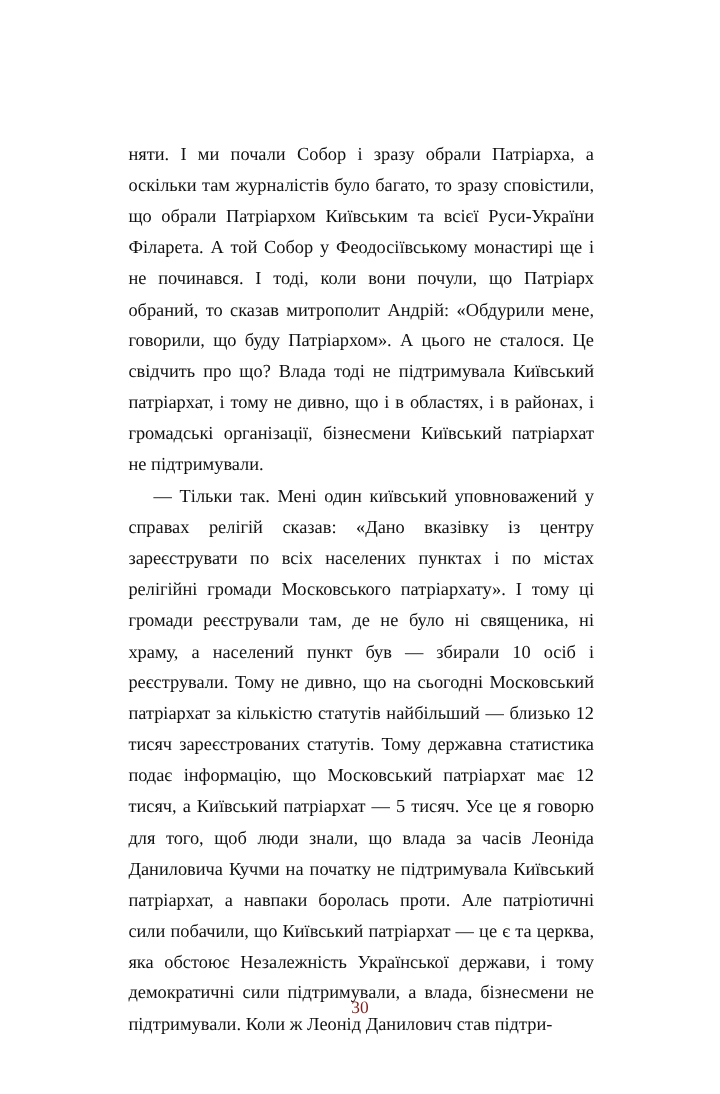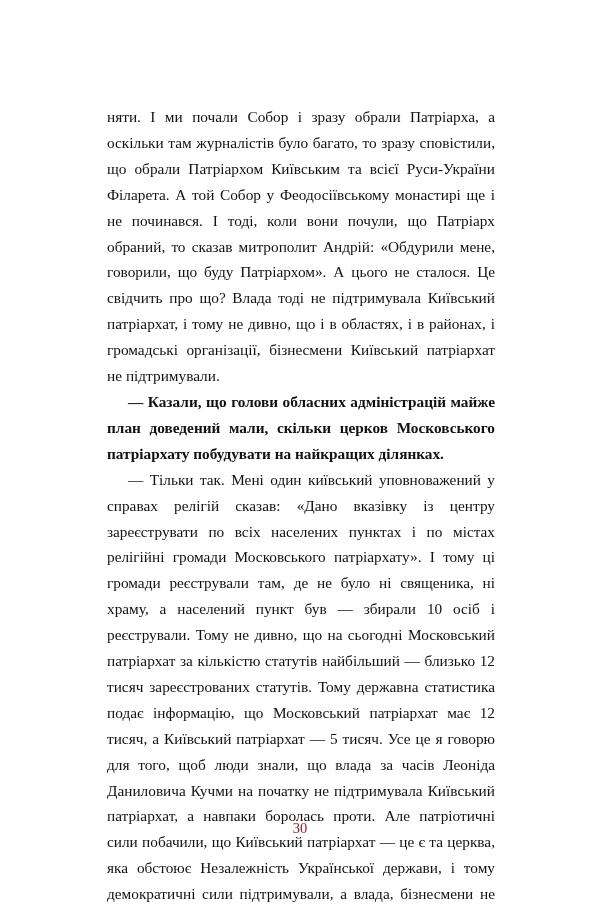--- a/index.html
+++ b/index.html
@@ -12,21 +12,21 @@
     height: 912px;
     position: relative;
     font-family: "Liberation Serif", "DejaVu Serif", serif;
     color: #111111;
     overflow: hidden;
   }
 
   .page {
     position: absolute;
     left: 0;
-    top: 0;
+    top: 12px;
     width: 600px;
     height: 816px;
     background: #ffffff;
   }
 
   .text-block {
     position: absolute;
     left: 107px;
     top: 104px;
     width: 388px;
@@ -65,21 +65,20 @@
 </style>
 </head>
 <body>
 
 <div class="page">
 
   <div class="text-block">
 
     <p class="para first">няти. І ми почали Собор і зразу обрали Патріарха, а оскільки там журналістів було багато, то зразу сповістили, що обрали Патріархом Київським та всієї Руси-України Філарета. А той Собор у Феодосіївському монастирі ще і не починався. І тоді, коли вони почули, що Патріарх обраний, то сказав митрополит Андрій: «Обдурили мене, говорили, що буду Патріархом». А цього не сталося. Це свідчить про що? Влада тоді не підтримувала Київський патріархат, і тому не дивно, що і в областях, і в районах, і громадські організації, бізнесмени Київський патріархат не підтримували.</p>
 
-    <p class="para bold">— Казали, що голови обласних адміністрацій майже план доведений мали, скільки церков Московського патріархату побудувати на найкращих ділянках.</p>
 
     <p class="para">— Тільки так. Мені один київський уповноважений у справах релігій сказав: «Дано вказівку із центру зареєструвати по всіх населених пунктах і по містах релігійні громади Московського патріархату». І тому ці громади реєстрували там, де не було ні священика, ні храму, а населений пункт був — збирали 10 осіб і реєстрували. Тому не дивно, що на сьогодні Московський патріархат за кількістю статутів найбільший — близько 12 тисяч зареєстрованих статутів. Тому державна статистика подає інформацію, що Московський патріархат має 12 тисяч, а Київський патріархат — 5 тисяч. Усе це я говорю для того, щоб люди знали, що влада за часів Леоніда Даниловича Кучми на початку не підтримувала Київський патріархат, а навпаки боролась проти. Але патріотичні сили побачили, що Київський патріархат — це є та церква, яка обстоює Незалежність Української держави, і тому демократичні сили підтримували, а влада, бізнесмени не підтримували. Коли ж Леонід Данилович став підтри-</p>
 
   </div>
 
   <div class="page-number">30</div>
 
 </div>
 
 </body></html>

